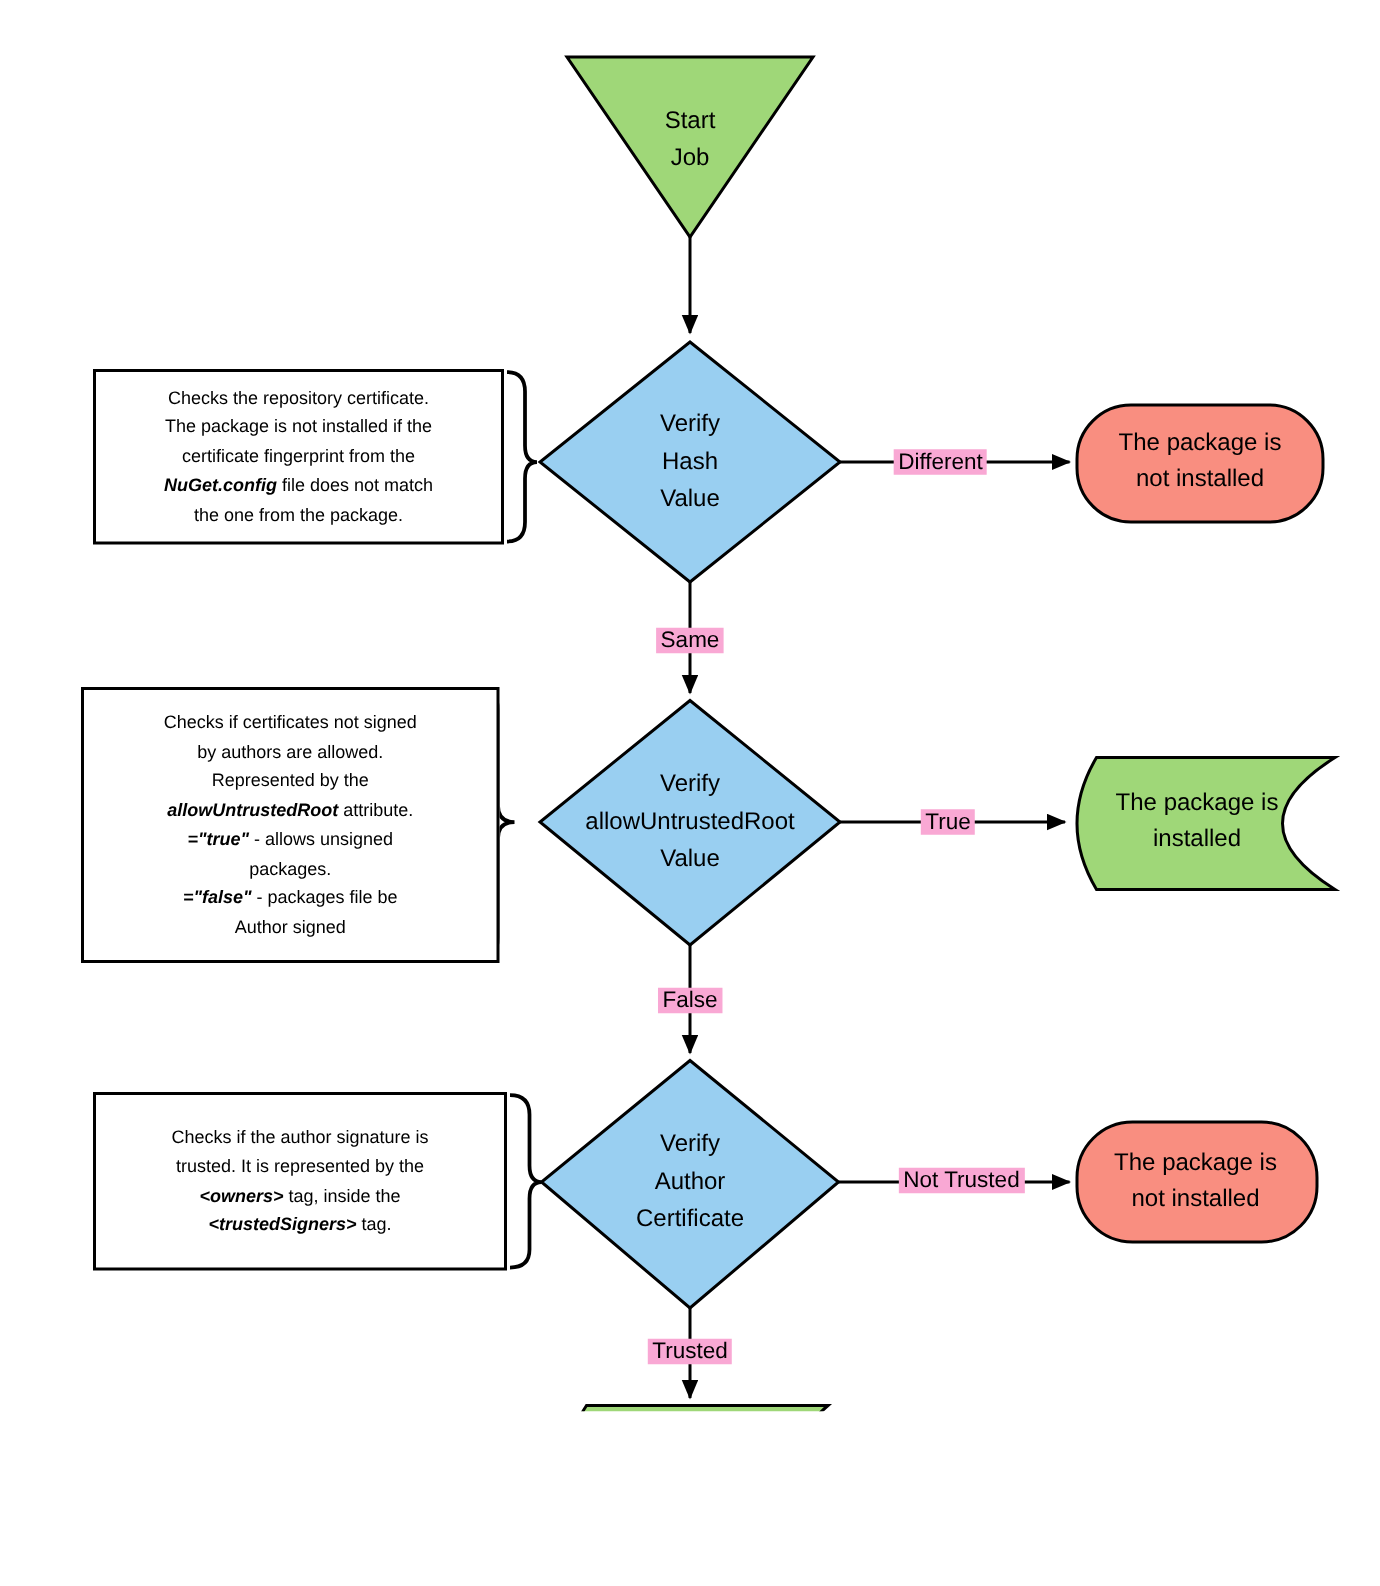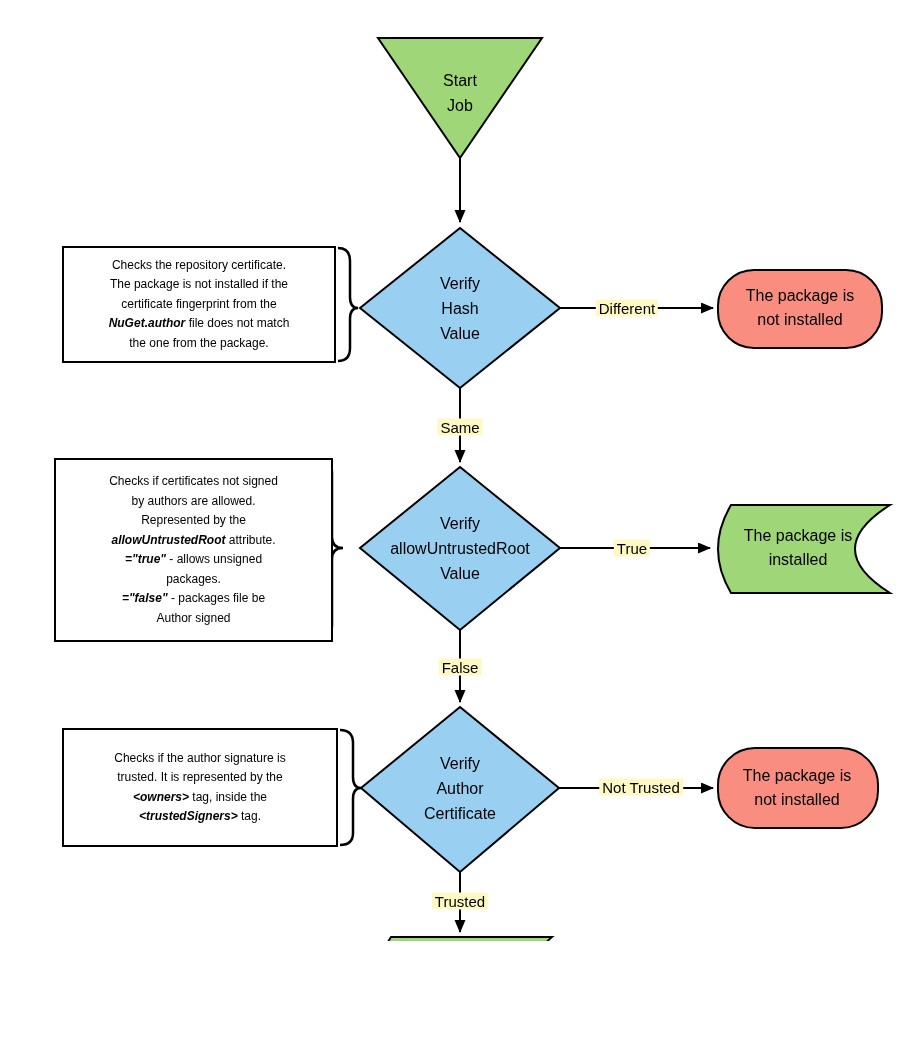--- a/index.html
+++ b/index.html
@@ -14,21 +14,21 @@
   svg .edge  { stroke:#000; stroke-width:2; fill:none; }
   svg .brace { stroke:#000; stroke-width:2.5; fill:none; }
 
   .node-label {
     position:absolute; transform:translate(-50%,-50%);
     text-align:center; font-size:16px; line-height:25px; white-space:nowrap;
   }
   .node-label.small { line-height:24px; }
   .edge-label {
     position:absolute; transform:translate(-50%,-50%);
-    background:#fef9c3; font-size:15px; padding:0 3px; white-space:nowrap;
+    background:#f9a8d4; font-size:15px; padding:0 3px; white-space:nowrap;
   }
   .annotation {
     position:absolute; box-sizing:border-box;
     background:#ffffff; border:2px solid #000;
     display:flex; flex-direction:column; justify-content:center;
     text-align:center; font-size:12px; line-height:19.5px;
   }
   .annotation .ln { min-height:19.5px; }
   .seg-strong { font-weight:bold; font-style:italic; }
 </style>
@@ -120,21 +120,21 @@
   <div class="edge-label" style="left:460px; top:427px;">Same</div>
   <div class="edge-label" style="left:632px; top:548px;">True</div>
   <div class="edge-label" style="left:460px; top:667px;">False</div>
   <div class="edge-label" style="left:641px; top:787px;">Not Trusted</div>
   <div class="edge-label" style="left:460px; top:901px;">Trusted</div>
 
   <div class="annotation" style="left:62px; top:246px; width:274px; height:117px;">
       <div class="ln"><span>Checks the repository certificate.</span></div>
       <div class="ln"><span>The package is not installed if the</span></div>
       <div class="ln"><span>certificate fingerprint from the</span></div>
-      <div class="ln"><span class="seg-strong">NuGet.author</span><span> file does not match</span></div>
+      <div class="ln"><span class="seg-strong">NuGet.config</span><span> file does not match</span></div>
       <div class="ln"><span>the one from the package.</span></div>
     </div>
   <div class="annotation" style="left:54px; top:458px; width:279px; height:184px;">
       <div class="ln"><span>Checks if certificates not signed</span></div>
       <div class="ln"><span>by authors are allowed.</span></div>
       <div class="ln"><span>Represented by the</span></div>
       <div class="ln"><span class="seg-strong">allowUntrustedRoot</span><span> attribute.</span></div>
       <div class="ln"><span class="seg-strong">="true"</span><span> - allows unsigned</span></div>
       <div class="ln"><span>packages.</span></div>
       <div class="ln"><span class="seg-strong">="false"</span><span> - packages file be</span></div>

